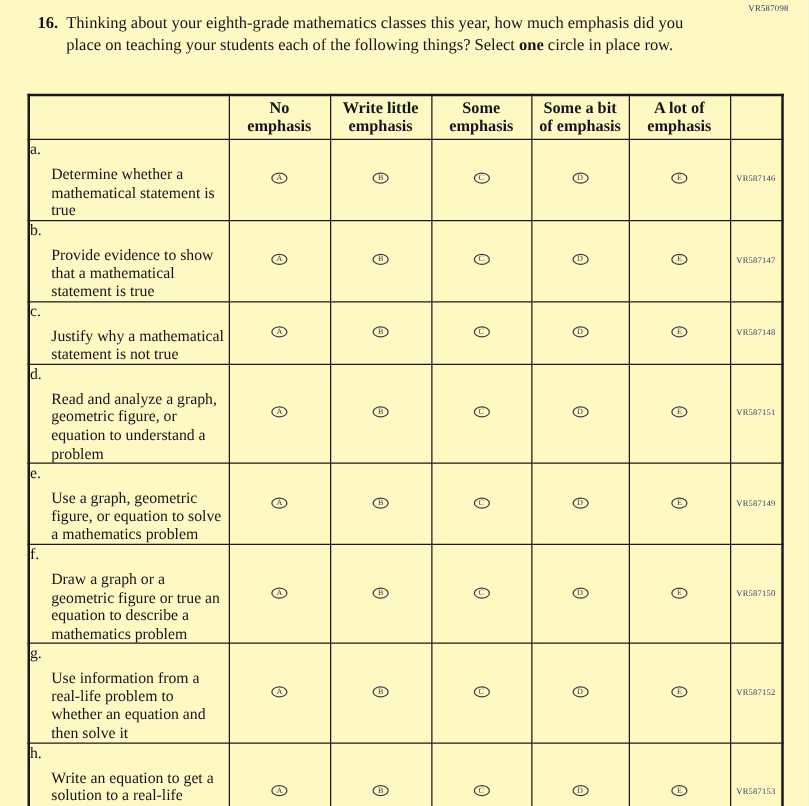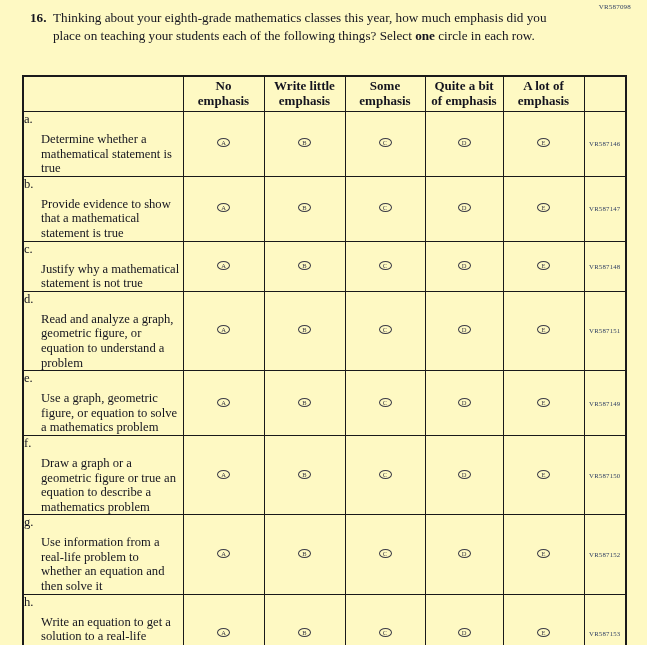--- a/index.html
+++ b/index.html
@@ -112,21 +112,21 @@
 </style>
 </head>
 <body>
 
 <div class="page">
 
   <div class="corner-code">VR587098</div>
 
   <div class="question">
     <span class="q-number">16.</span>
-    <span class="q-text"><span>Thinking about your eighth-grade mathematics classes this year, how much emphasis did you place on teaching your students each of the following things? Select </span><span class="q-bold">one</span><span> circle in each row.</span></span>
+    <span class="q-text"><span>Thinking about your eighth-grade mathematics classes this year, how much emphasis did you place on teaching your students each of the following things? Select </span><span class="q-bold">one</span><span> circle in place row.</span></span>
   </div>
 
   <table class="survey">
     <colgroup>
       <col style="width:160px">
       <col style="width:81px">
       <col style="width:81px">
       <col style="width:80px">
       <col style="width:78px">
       <col style="width:81px">
@@ -134,21 +134,21 @@
     </colgroup>
     <thead>
       <tr>
         <th></th>
         <th>No
 emphasis</th>
         <th>Write little
 emphasis</th>
         <th>Some
 emphasis</th>
-        <th>Quite a bit
+        <th>Some a bit
 of emphasis</th>
         <th>A lot of
 emphasis</th>
         <th></th>
       </tr>
     </thead>
     <tbody>
         <tr>
       <td class="label-cell">
         <div class="label-wrap">

